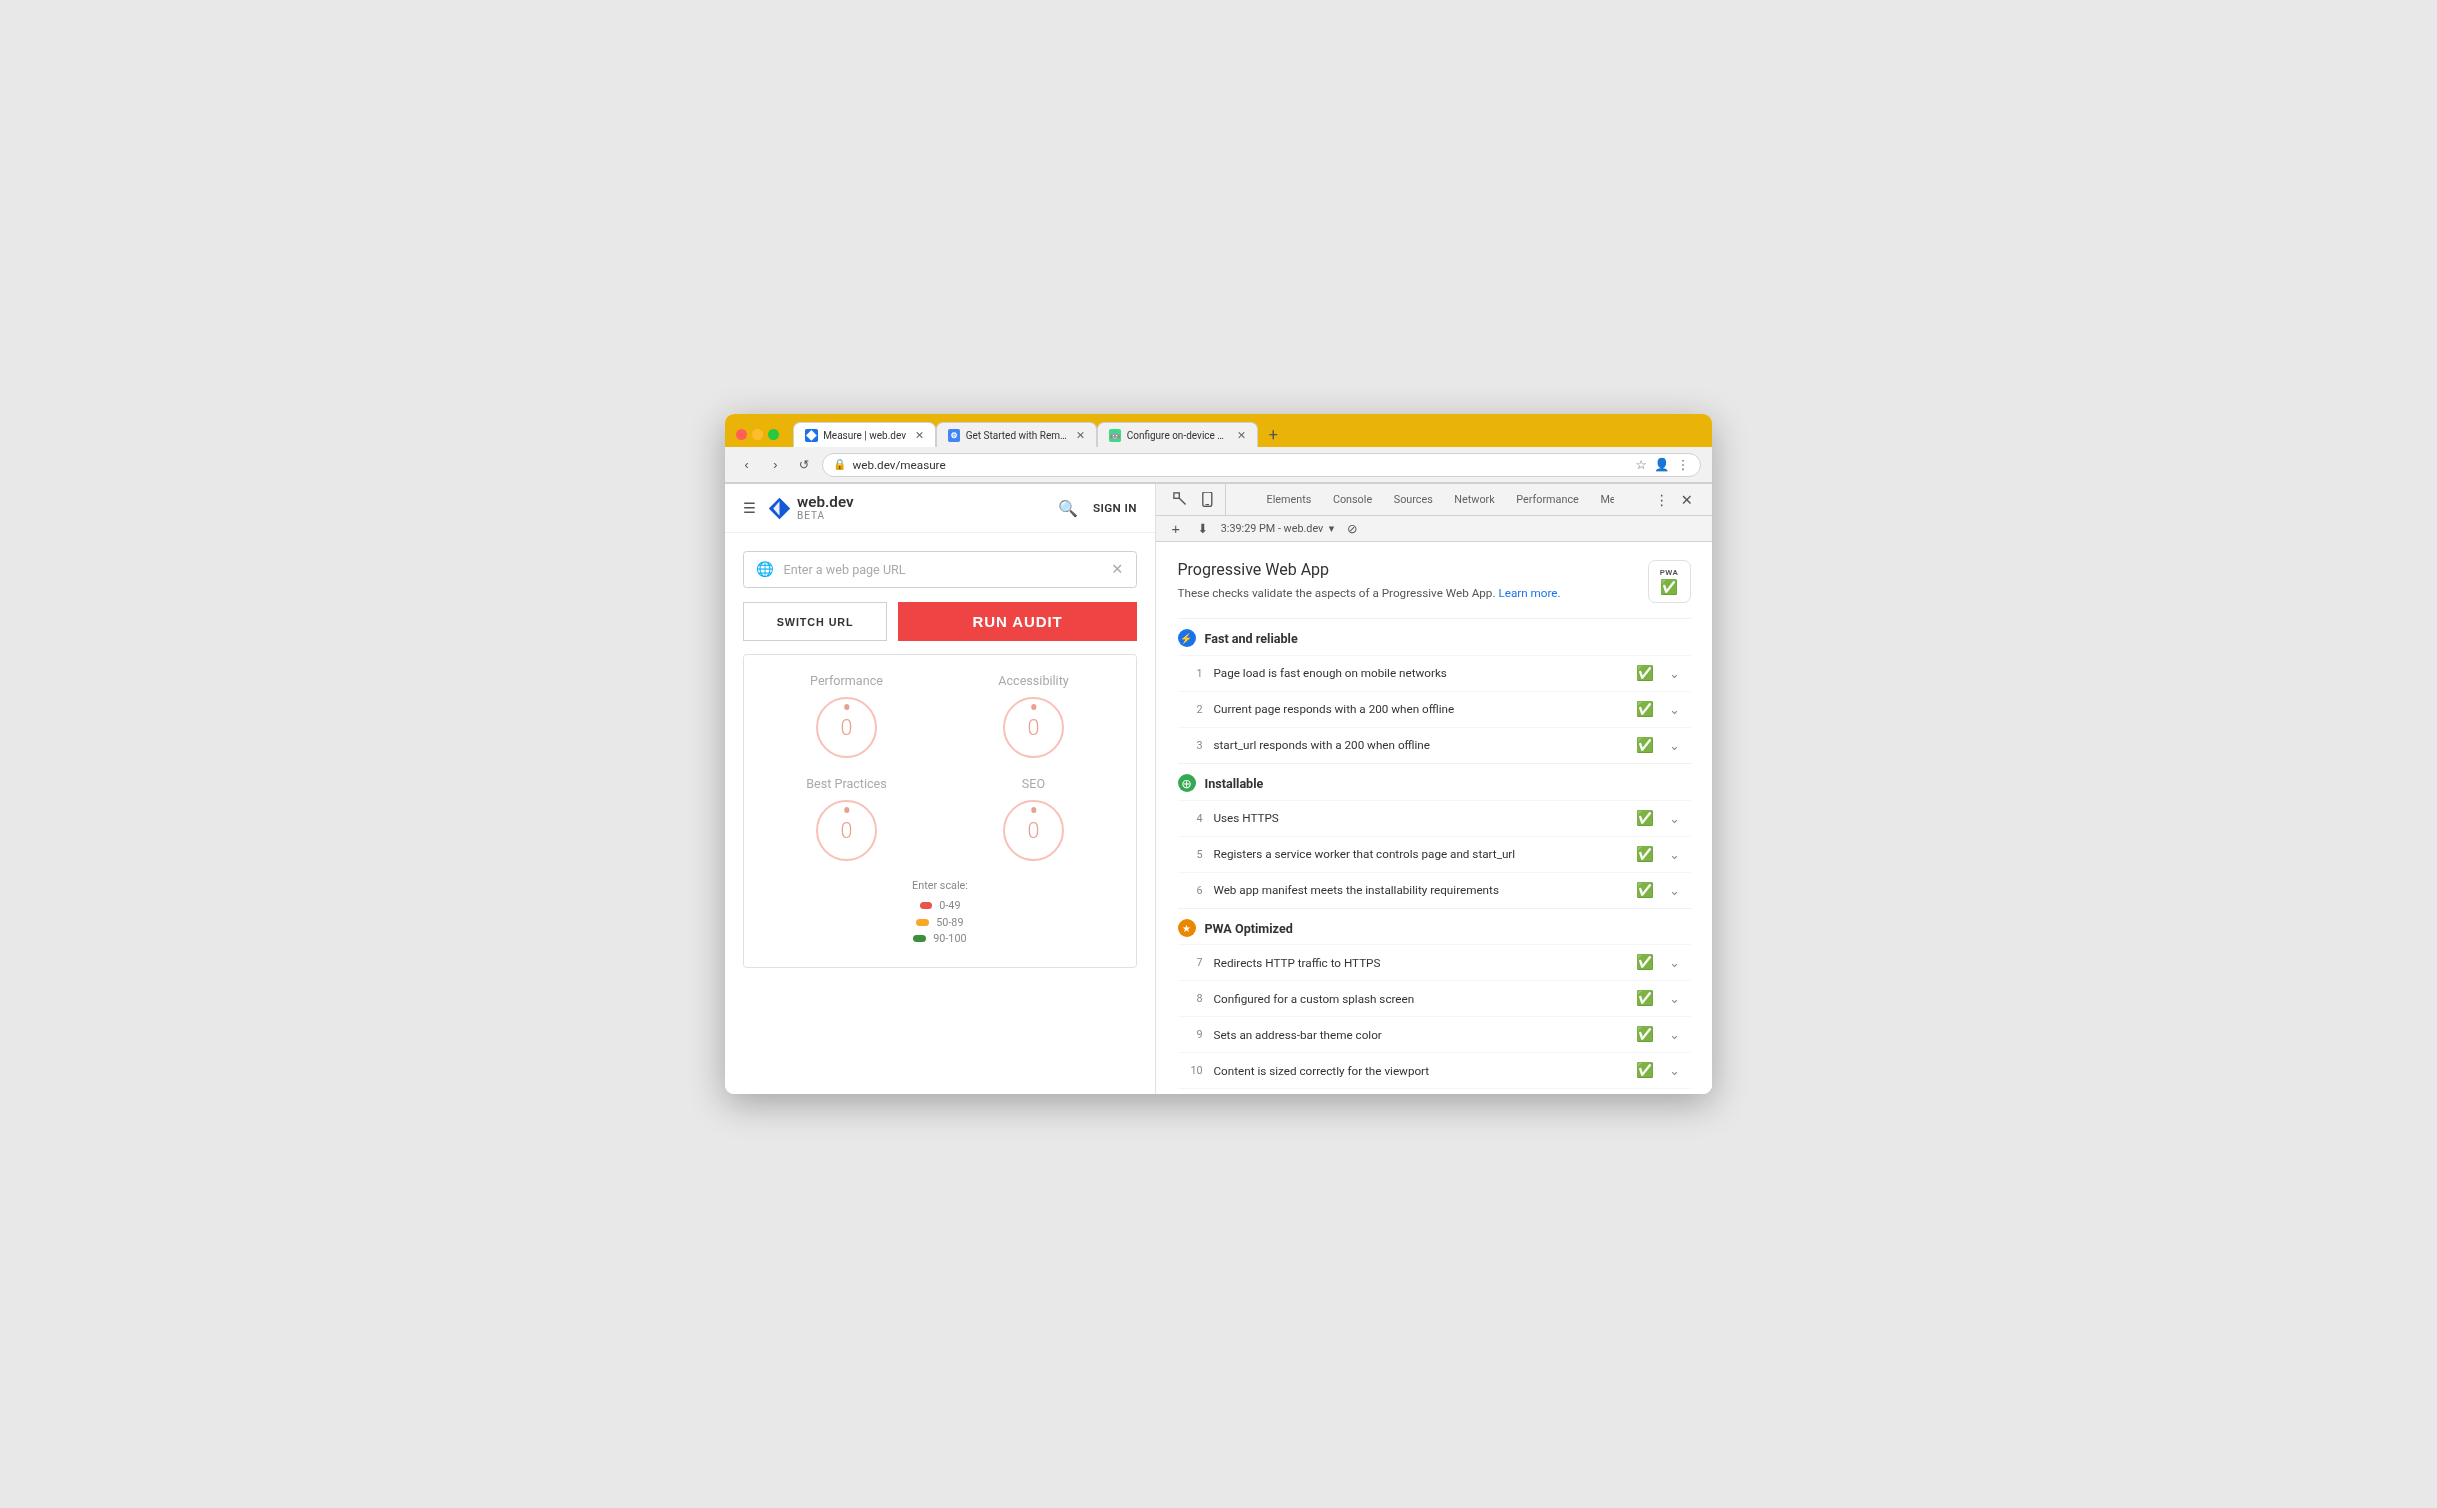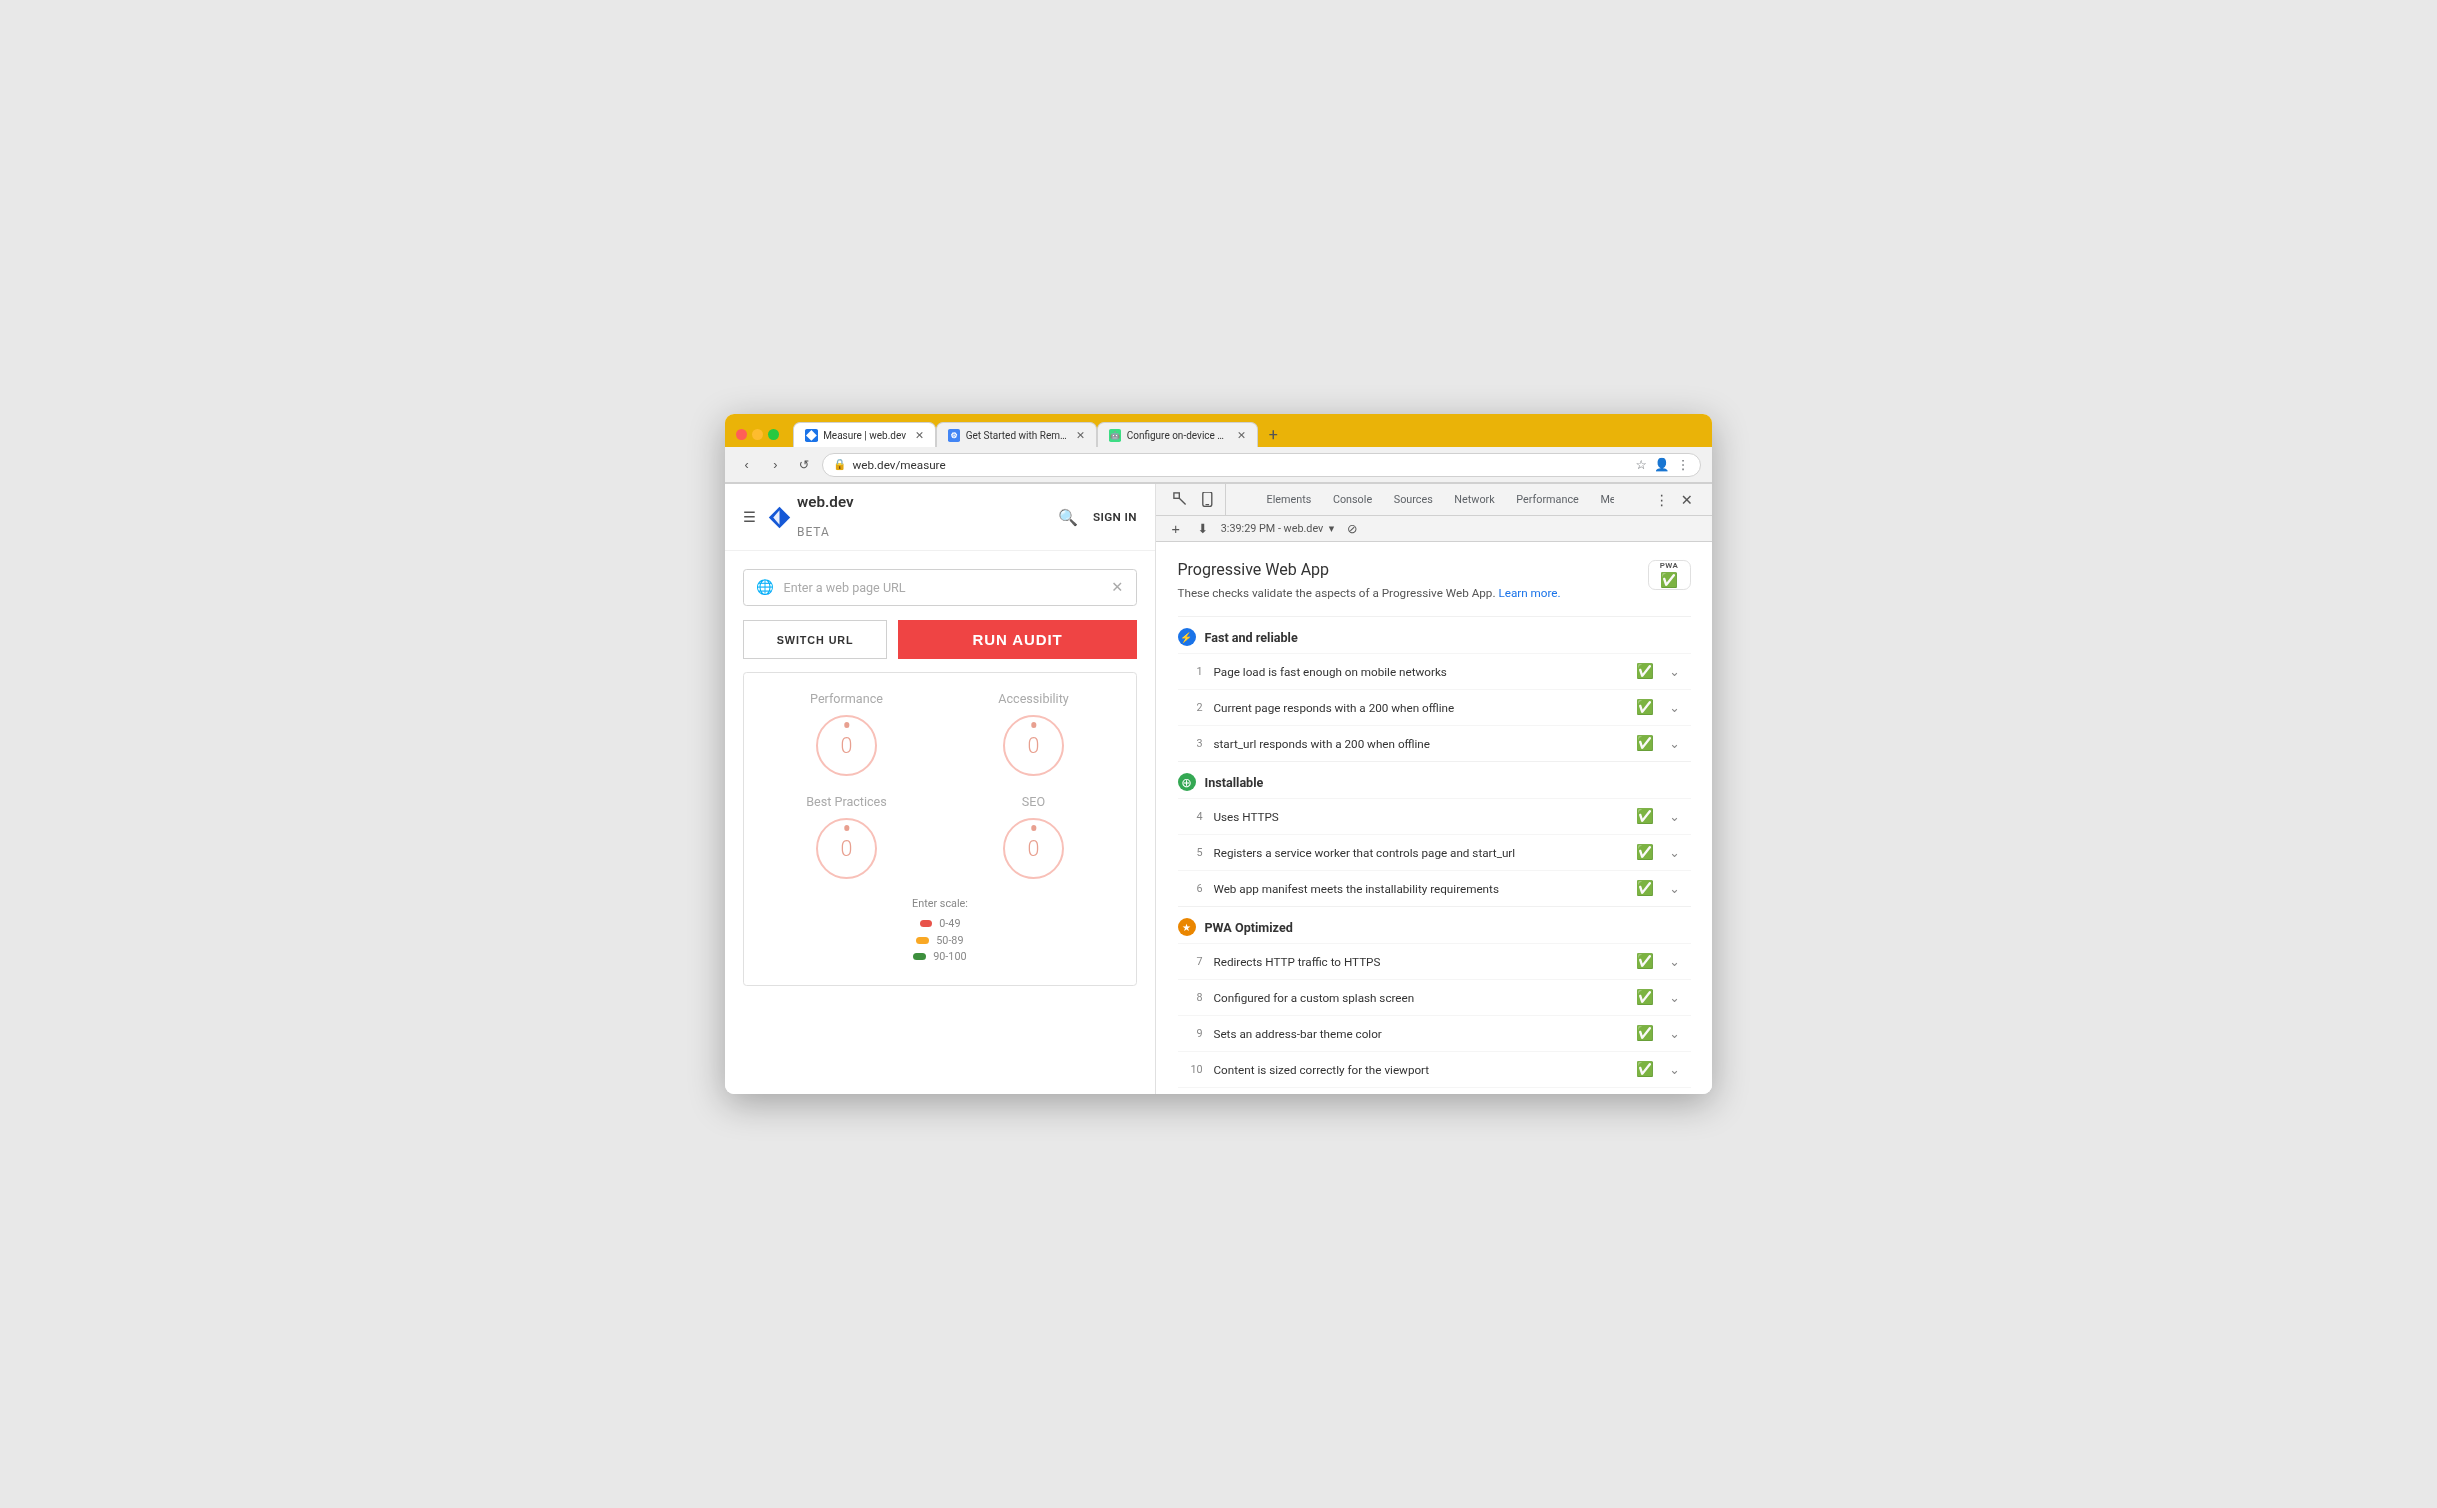--- a/index.html
+++ b/index.html
@@ -362,21 +362,21 @@
     }
     .pwa-title-section { flex: 1; }
     .pwa-title {
       font-size: 16px; font-weight: 400; color: #333; margin-bottom: 5.4px;
     }
     .pwa-desc {
       font-size: 11.7px; color: #555; line-height: 1.5;
     }
     .pwa-desc a { color: #1a73e8; text-decoration: none; }
     .pwa-badge {
-      width: 43px; height: 30px;
+      width: 43px; height: 43px;
       border-radius: 7.2px;
       border: 1.8px solid #e0e0e0;
       display: flex;
       flex-direction: column;
       align-items: center;
       justify-content: center;
       gap: 1.8px;
       flex-shrink: 0;
     }
     .pwa-badge-text {
@@ -484,21 +484,21 @@
     <div class="left-panel">
       <div class="site-header">
         <span class="hamburger">☰</span>
         <div class="site-logo">
           <svg width="25" height="25" viewBox="0 0 28 28">
             <polygon points="14,2 26,14 14,26 2,14" fill="#1558d6"></polygon>
             <polygon points="14,6 14,22 7,14" fill="white" opacity="0.9"></polygon>
           </svg>
           <div>
             <div style="font-size:15.2px;font-weight:600;color:#333;line-height:1;">web.dev</div>
-            <div style="font-size:12px;color:#888;letter-spacing:0.9px;margin-top:15px;">BETA</div>
+            <div style="font-size:10px;color:#888;letter-spacing:0.9px;">BETA</div>
           </div>
         </div>
         <div class="site-nav-right">
           <span class="search-btn">🔍</span>
           <span class="sign-in-btn">SIGN IN</span>
         </div>
       </div>
 
       <div class="panel-content">
 

